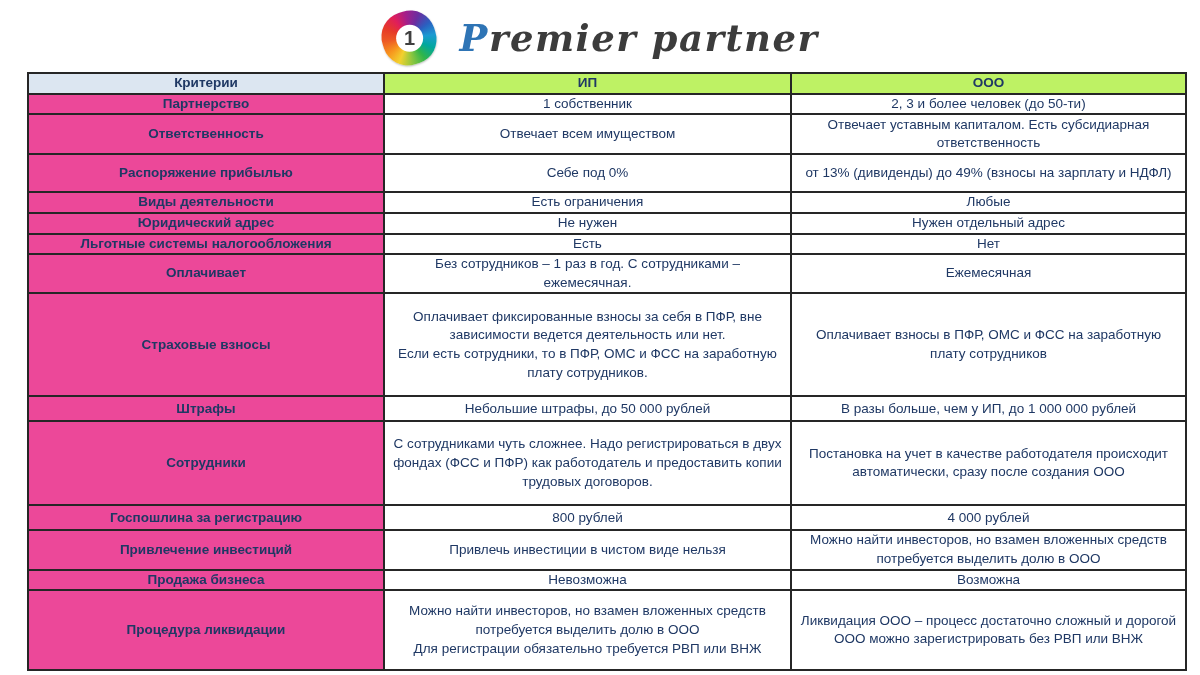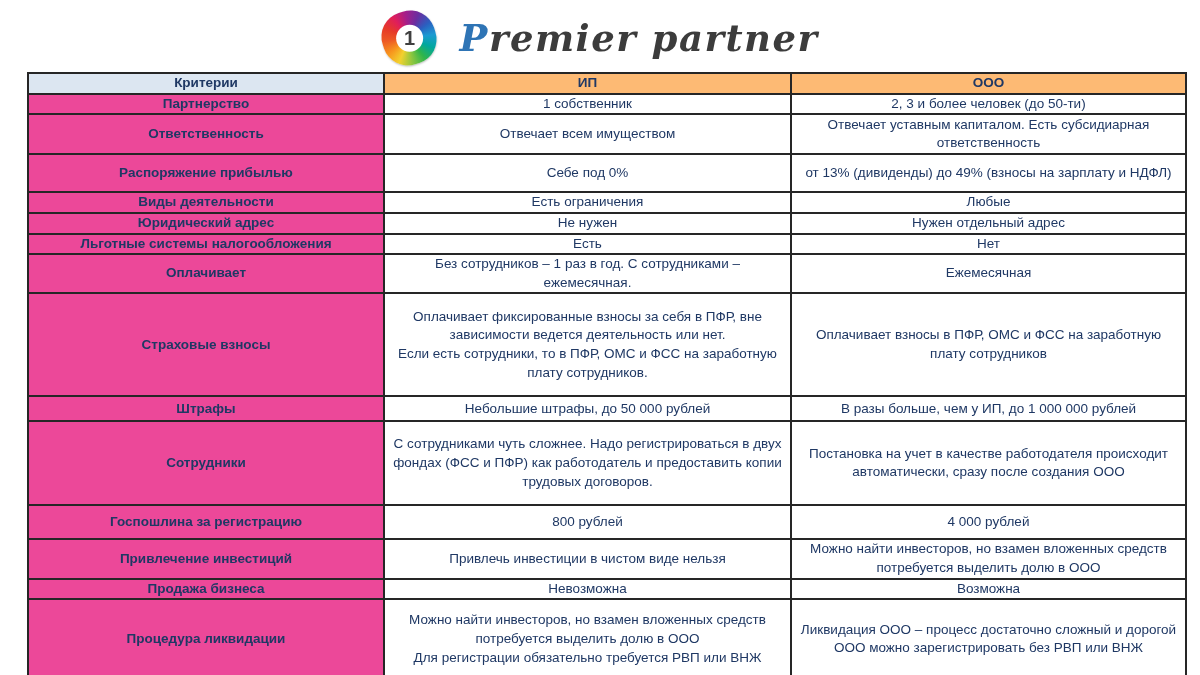--- a/index.html
+++ b/index.html
@@ -87,41 +87,41 @@
     border: 2px solid #262626;
     text-align: center;
     vertical-align: middle;
     font-size: 13.5px;
     line-height: 1.38;
     color: #1f3864;
     padding: 0 8px;
     white-space: pre-line;
     overflow: hidden;
   }
-  .cmp th { font-weight: bold; background: #fdba74; }
+  .cmp th { font-weight: bold; background: #bef264; }
   .cmp th.crit-head { background: #dce6f1; }
   .cmp td.crit {
     background: #ec4899;
     font-weight: bold;
   }
   .cmp td.val { background: #ffffff; font-weight: normal; }
 
   
   .cmp thead tr          { height: 17px; }
   .cmp tbody tr:nth-child(1)  { height: 20px; }
   .cmp tbody tr:nth-child(2)  { height: 40px; }
   .cmp tbody tr:nth-child(3)  { height: 38px; }
   .cmp tbody tr:nth-child(4)  { height: 20px; }
   .cmp tbody tr:nth-child(5)  { height: 20px; }
   .cmp tbody tr:nth-child(6)  { height: 19px; }
   .cmp tbody tr:nth-child(7)  { height: 38px; }
   .cmp tbody tr:nth-child(8)  { height: 103px; }
   .cmp tbody tr:nth-child(9)  { height: 25px; margin-top: 40px; }
   .cmp tbody tr:nth-child(10) { height: 84px; }
-  .cmp tbody tr:nth-child(11) { height: 34px; }
+  .cmp tbody tr:nth-child(11) { height: 25px; }
   .cmp tbody tr:nth-child(12) { height: 31px; }
   .cmp tbody tr:nth-child(13) { height: 20px; }
   .cmp tbody tr:nth-child(14) { height: 80px; }
 </style>
 </head>
 <body>
 
 <div class="page">
 
   <header class="brand">

